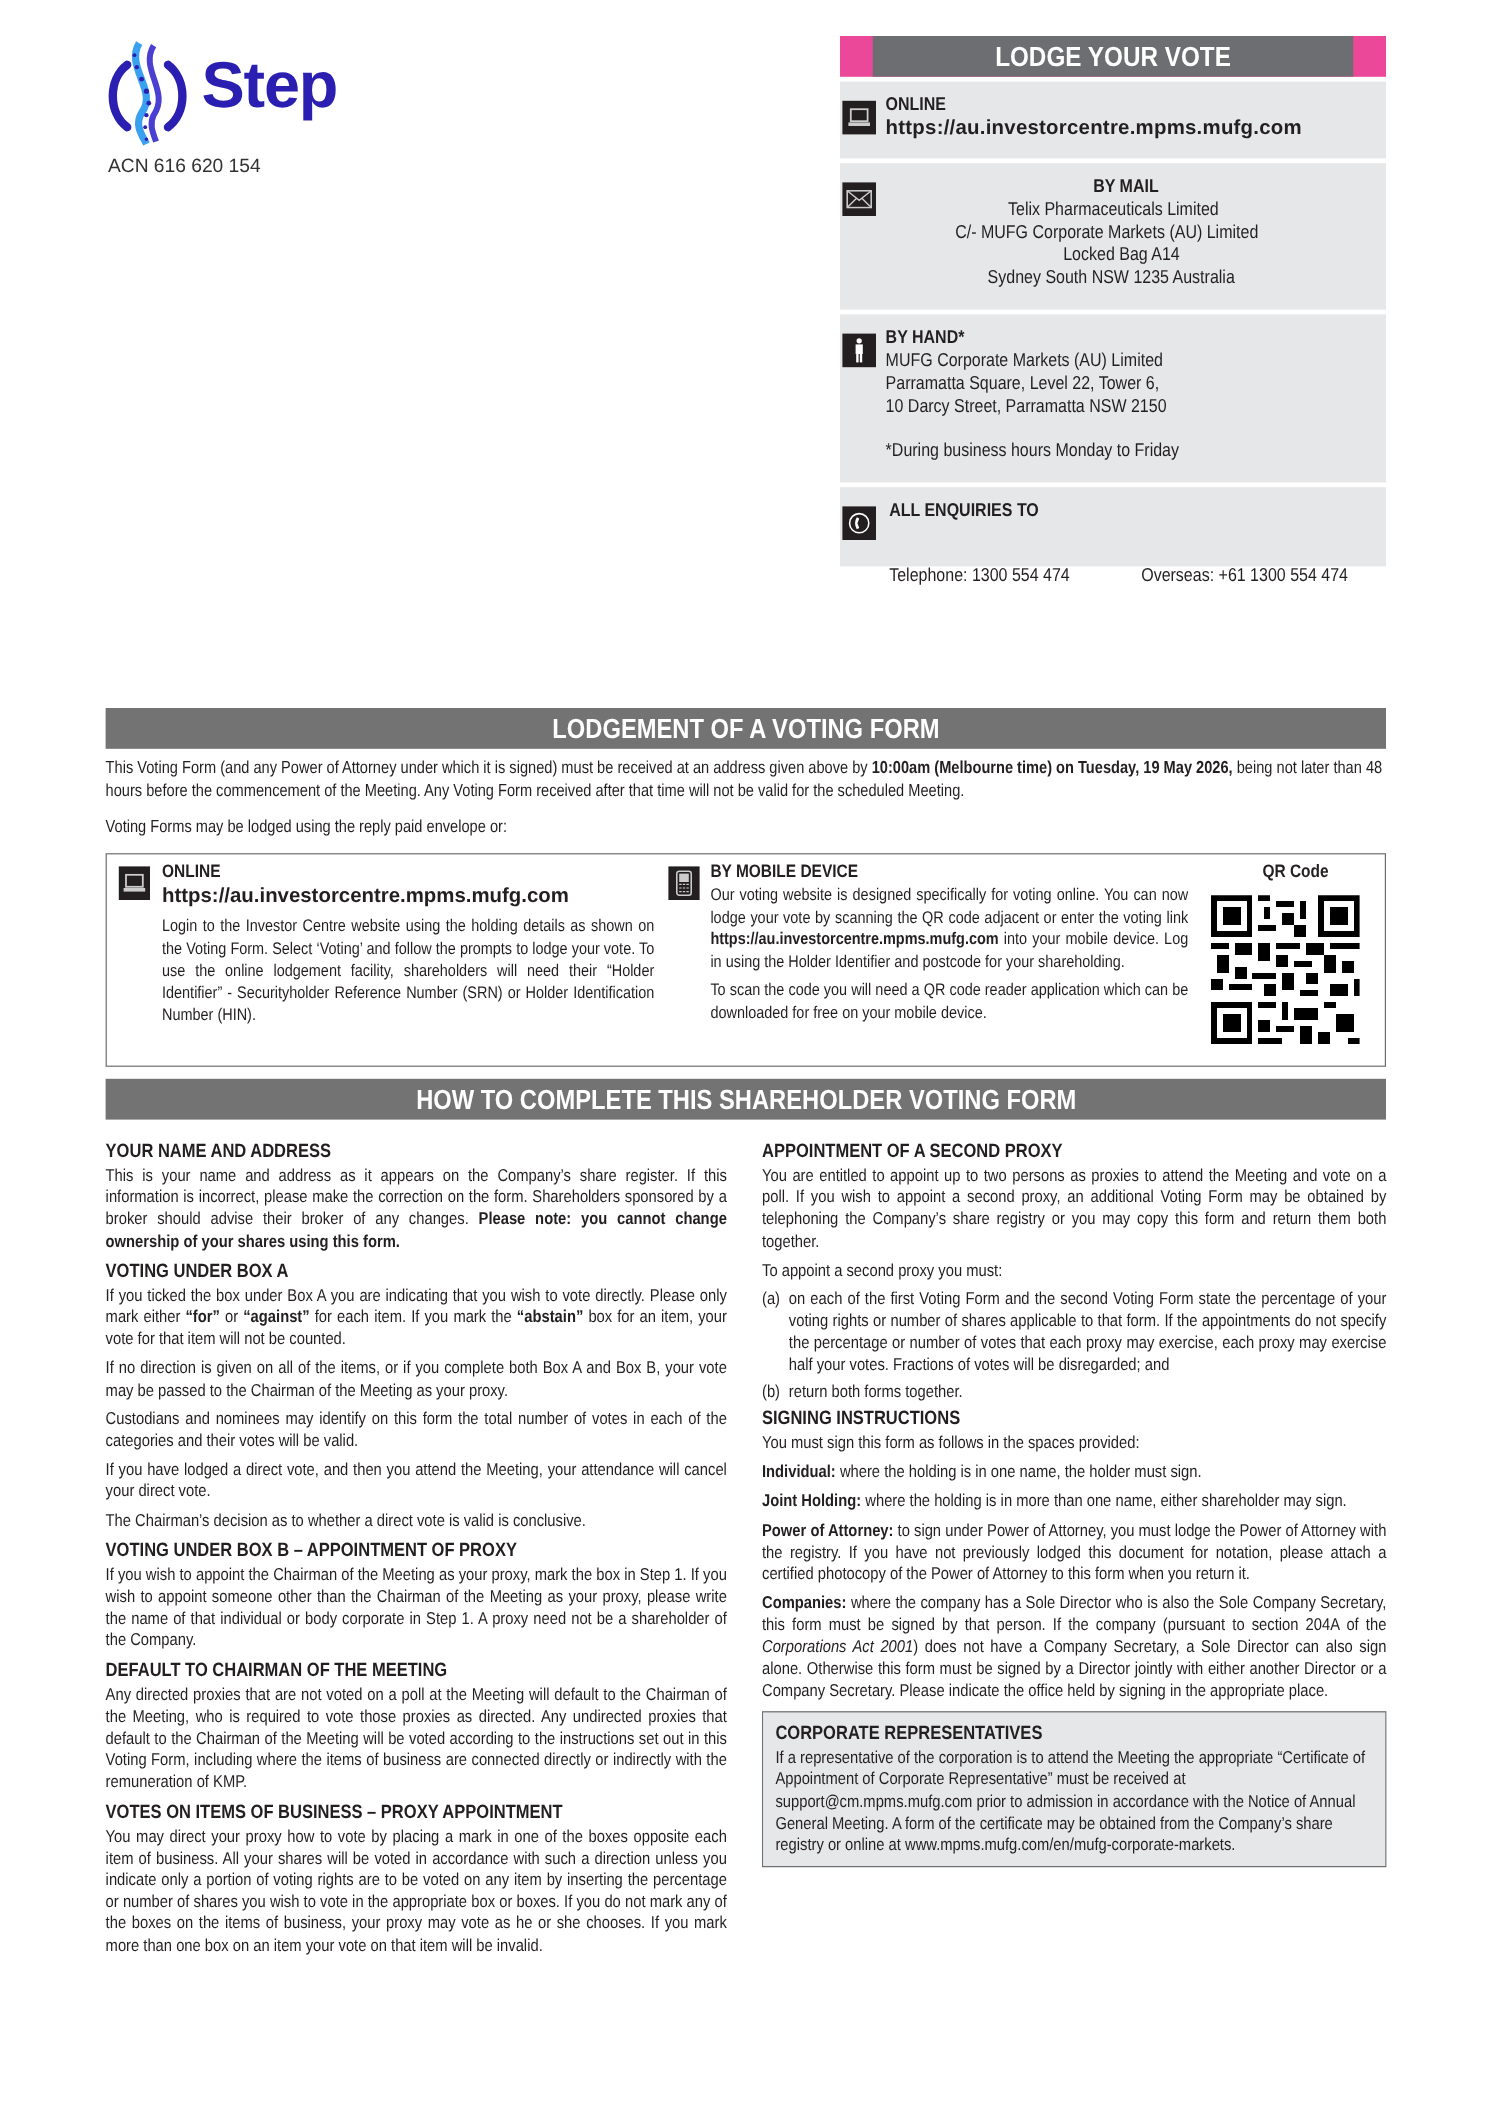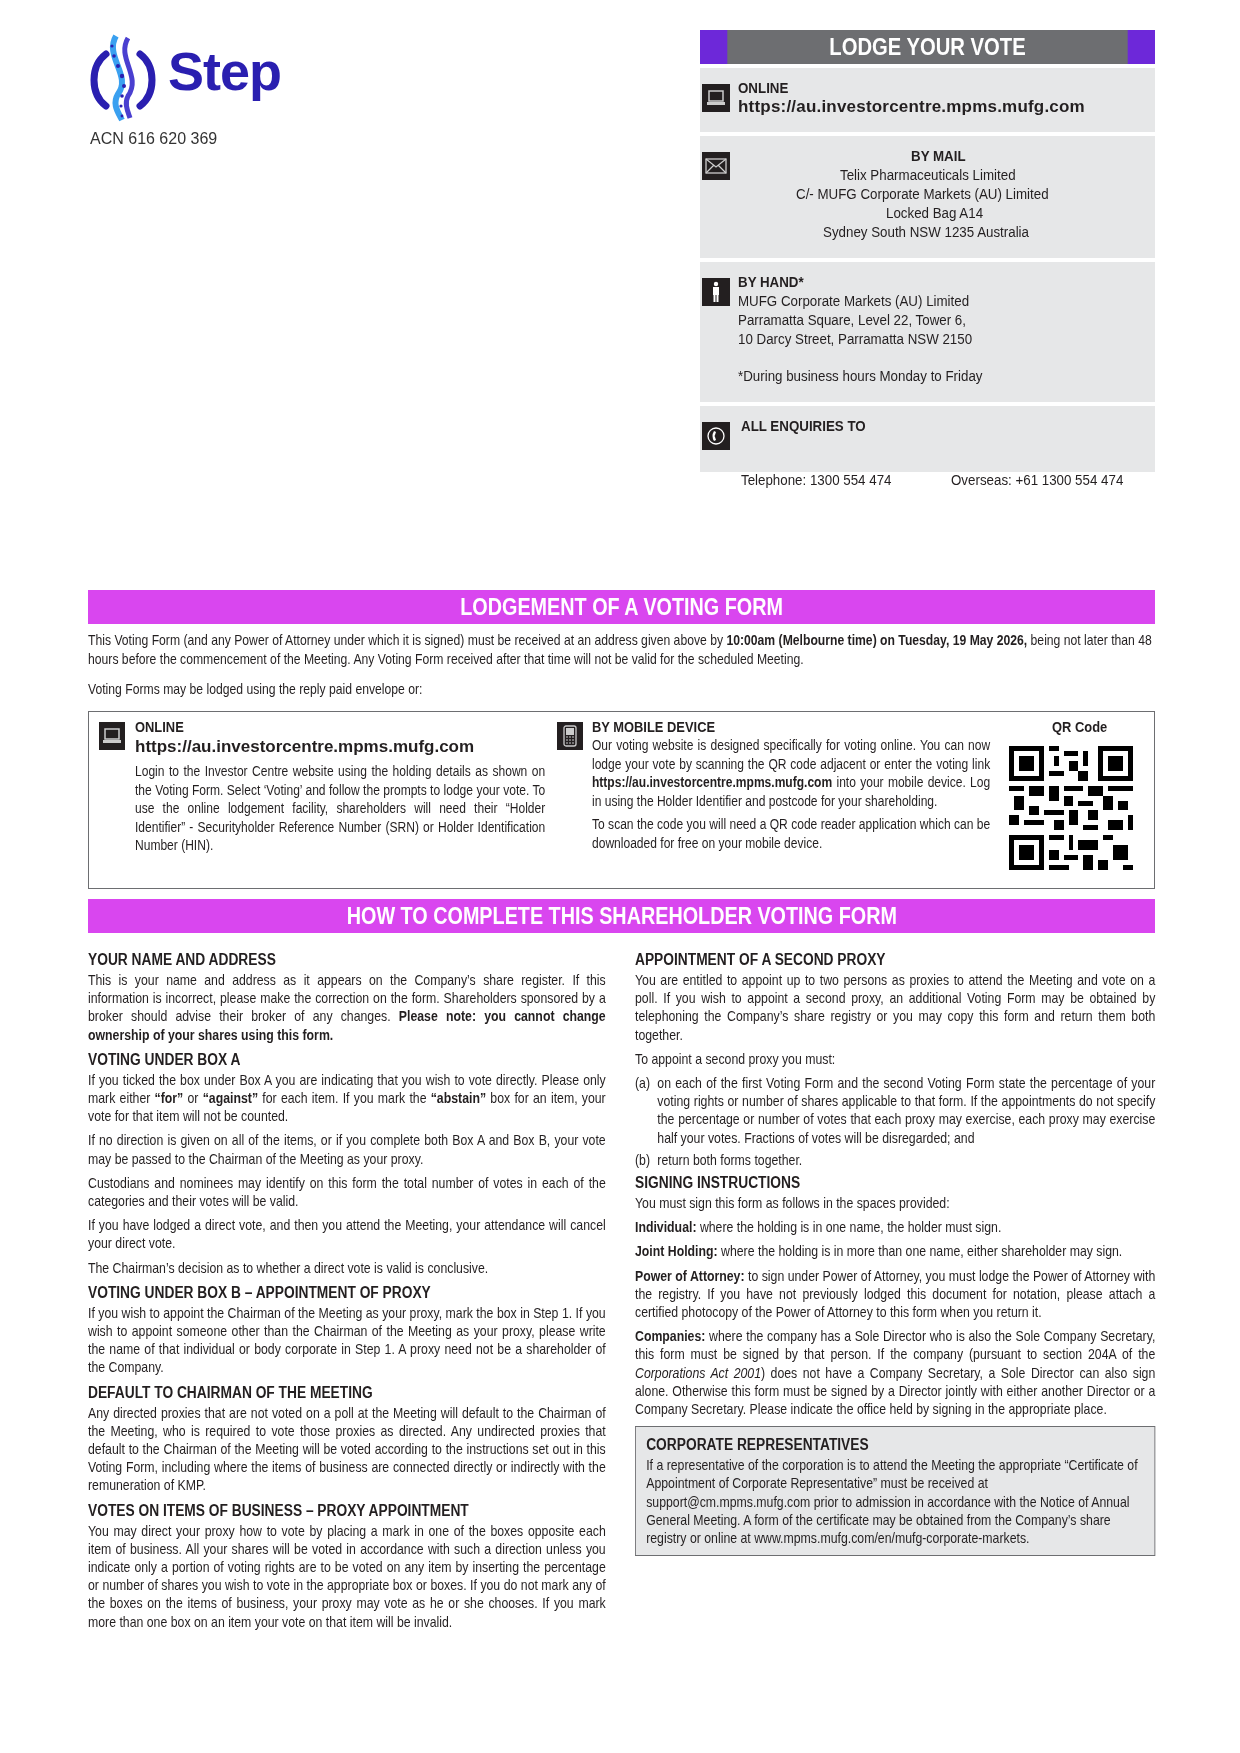--- a/index.html
+++ b/index.html
@@ -9,29 +9,29 @@
 
   
   .logo { position: absolute; left: 88px; top: 32px; width: 230px; height: 90px; }
   .logo-word { position: absolute; left: 80px; top: 8px; font-size: 54px; font-weight: bold; color: #2a1fb0; letter-spacing: -1px; }
   .acn { position: absolute; left: 90px; top: 130px; font-size: 16px; color: #333; }
 
   
   .lodge { position: absolute; left: 700px; top: 30px; width: 455px; }
   .bar { background: #6d6e71; color: #fff; font-weight: bold; text-align: center; }
   .lodge .bar { height: 34px; line-height: 34px; font-size: 23px; transform: scaleX(0.88); transform-origin: center; }
-  .lodge-bar-wrap { background: #6d28d9; height: 34px; overflow: hidden; }
+  .lodge-bar-wrap { background: #ec4899; height: 34px; overflow: hidden; }
   .lodge-row { background: #e6e7e8; margin-top: 4px; position: relative; padding: 10px 8px 10px 38px; font-size: 15.5px; line-height: 19px; }
   .lodge-row .icon { position: absolute; left: 2px; top: 16px; width: 28px; height: 28px; background: #231f20; display: flex; align-items: center; justify-content: center; }
   .lodge-row .h { font-weight: bold; }
   .lodge-row .url { font-size: 17px; font-weight: bold; letter-spacing: 0.2px; }
   .sx { display: inline-block; transform: scaleX(0.86); transform-origin: left; white-space: nowrap; }
 
   
-  .sec-bar { position: absolute; left: 88px; width: 1067px; height: 34px; background: #d946ef; color: #fff; font-weight: bold; font-size: 23px; line-height: 34px; text-align: center; }
+  .sec-bar { position: absolute; left: 88px; width: 1067px; height: 34px; background: #737373; color: #fff; font-weight: bold; font-size: 23px; line-height: 34px; text-align: center; }
   .sec-bar span { display: inline-block; transform: scaleX(0.86); }
 
   .para { position: absolute; font-size: 14.5px; line-height: 18.5px; }
   .para b { font-weight: bold; }
 
   
   .methods { position: absolute; left: 88px; top: 711px; width: 1067px; height: 178px; border: 1.5px solid #6d6e71; }
   .m-icon { position: absolute; width: 26px; height: 28px; background: #231f20; display: flex; align-items: center; justify-content: center; }
   .m-title { position: absolute; font-weight: bold; font-size: 15px; }
   .m-text { position: absolute; font-size: 14px; line-height: 18.5px; text-align: justify; }
@@ -58,21 +58,21 @@
       <circle cx="26" cy="24" r="1.8" fill="#2a1fb0"></circle>
     <circle cx="30" cy="34" r="2" fill="#2a1fb0"></circle>
       <circle cx="34" cy="44" r="2.2" fill="#2a1fb0"></circle>
     <circle cx="36" cy="54" r="2" fill="#2a1fb0"></circle>
       <circle cx="34" cy="64" r="1.8" fill="#2a1fb0"></circle>
     <circle cx="33" cy="74" r="1.6" fill="#2a1fb0"></circle>
       <circle cx="34" cy="84" r="1.4" fill="#2a1fb0"></circle>
   </svg>
   <div class="logo-word">Step</div>
 </div>
-<div class="acn">ACN 616 620 369</div>
+<div class="acn">ACN 616 620 154</div>
 
 <div class="lodge">
   <div class="lodge-bar-wrap">
       <div class="bar">LODGE YOUR VOTE</div>
     </div>
 
   <div class="lodge-row" style="height:64px;">
     <div class="icon">
       <svg width="20" height="16" viewBox="0 0 20 16">
           <rect x="3" y="1" width="14" height="10" fill="none" stroke="#ccc" stroke-width="1.5"></rect>

